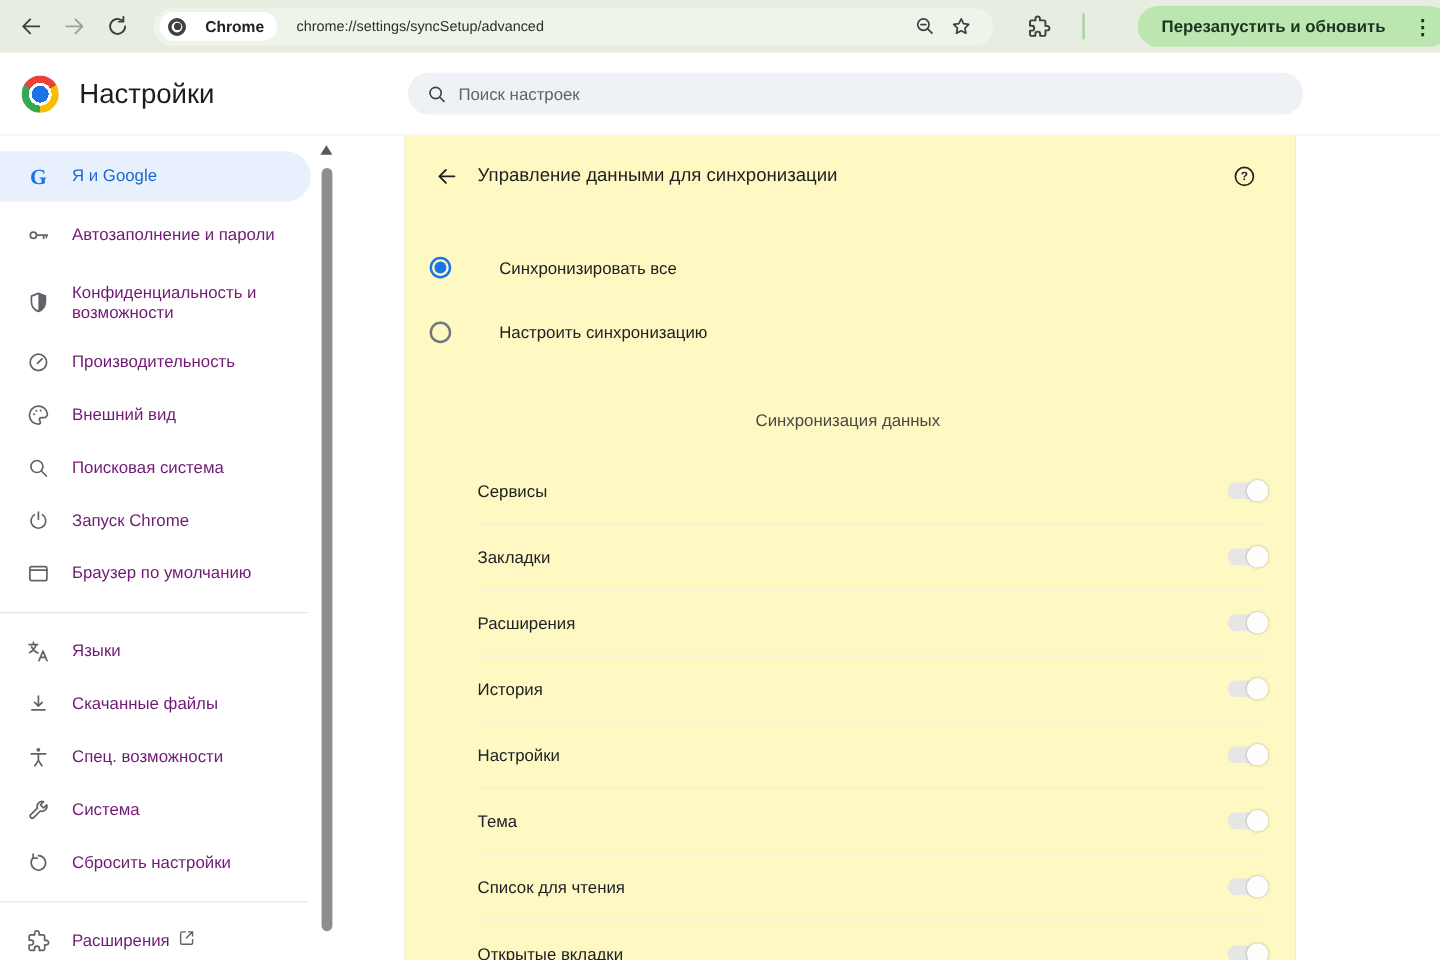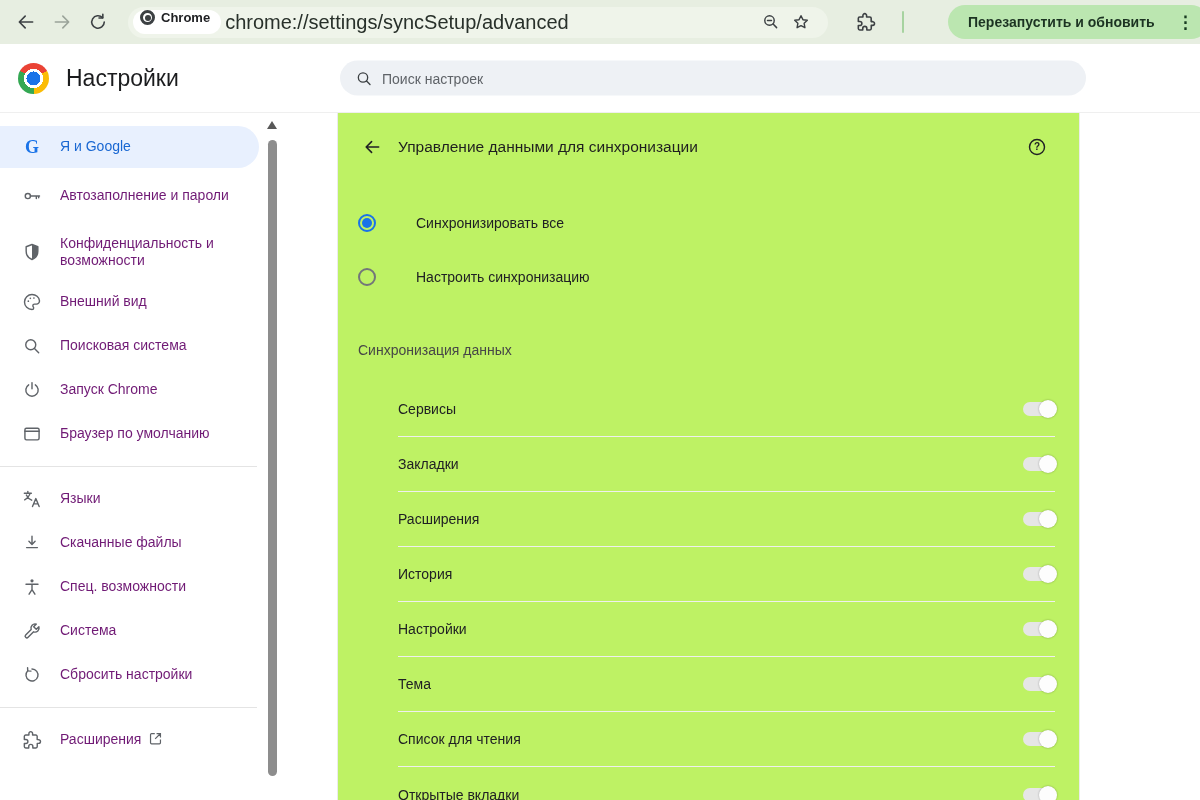--- a/index.html
+++ b/index.html
@@ -6,25 +6,25 @@
   html,body { width:1200px; height:800px; overflow:hidden; }
   body { font-family:"Liberation Sans", sans-serif; background:#fff; position:relative; color:#202124; }
 
   
   .toolbar { height:44px; background:#e7eee1; display:flex; align-items:center; position:relative; }
   .nav-btn { width:36px; height:36px; display:flex; align-items:center; justify-content:center; border-radius:50%; cursor:pointer; flex:0 0 auto; }
   .nav-btn svg { width:20px; height:20px; }
   .stroke-dark { stroke:#3c4043; fill:none; stroke-width:1.9; stroke-linecap:round; stroke-linejoin:round; }
   .stroke-dim  { stroke:#9aa399; fill:none; stroke-width:1.9; stroke-linecap:round; stroke-linejoin:round; }
   .omnibox { margin-left:12px; width:700px; height:31px; background:#eff4ea; border-radius:16px; display:flex; align-items:center; padding:0 12px 0 5px; }
-  .origin-chip { background:#fff; border-radius:13px; height:24px; display:flex; padding:0 11px 0 7px; gap:6px; }
+  .origin-chip { background:#fff; border-radius:13px; height:24px; display:flex; align-items:center; padding:0 11px 0 7px; gap:16px; }
   .origin-chip .chip-label { font-size:13px; font-weight:700; color:#202124; }
   .chrome-mini { width:15px; height:15px; border-radius:50%; border:3px solid #3c4043; background:#fff; position:relative; }
   .chrome-mini::after { content:""; position:absolute; left:50%; top:50%; width:6px; height:6px; margin:-3px 0 0 -3px; border-radius:50%; background:#3c4043; }
-  .url-text { margin-left:4px; font-size:20px; color:#28302a; flex:1; white-space:nowrap; overflow:hidden; }
+  .url-text { margin-left:16px; font-size:12px; color:#28302a; flex:1; white-space:nowrap; overflow:hidden; }
   .omni-icon { width:30px; height:30px; display:flex; align-items:center; justify-content:center; cursor:pointer; }
   .omni-icon svg { width:18px; height:18px; }
   .tb-ext { margin-left:20px; }
   .tb-sep { width:2px; height:22px; background:#a7d3a0; border-radius:1px; margin-left:18px; }
   .update-btn { margin-left:44px; margin-right:-8px; flex:1; height:34px; background:#bbe6b0; border-radius:17px; display:flex; align-items:center; padding:0 10px 0 20px; cursor:pointer; }
   .update-btn .update-label { font-size:14px; font-weight:700; color:#1c3322; white-space:nowrap; }
   .kebab { margin-left:auto; font-size:17px; font-weight:700; color:#173a20; line-height:1; padding:0 4px; letter-spacing:0; }
 
   
   .settings-header { height:69px; background:#fff; border-bottom:1px solid #efefef; display:flex; align-items:center; position:relative; }
@@ -53,21 +53,21 @@
   .side-divider { border-top:1px solid #e4e4e4; margin:10px 8px 10px 0; }
   .ext-link-icon svg { width:17px; height:17px; stroke:#5f6368; fill:none; stroke-width:1.7; }
   .nav-item .ext-link-icon { margin-left:-12px; }
 
   
   .scrollbar { position:absolute; left:266px; top:5px; width:13px; height:682px; }
   .sb-arrow-up { position:absolute; top:3px; left:1px; width:0; height:0; border-left:5.5px solid transparent; border-right:5.5px solid transparent; border-bottom:8px solid #585858; cursor:pointer; }
   .sb-thumb { position:absolute; top:22px; left:2px; width:9px; height:636px; background:#8d8d8d; border-radius:5px; cursor:grab; }
 
   
-  .card { position:absolute; left:337px; top:0; width:743px; height:687px; border-left:1px solid #ebebeb; border-right:1px solid #ebebeb; background:#bef264; }
+  .card { position:absolute; left:337px; top:0; width:743px; height:687px; border-left:1px solid #ebebeb; border-right:1px solid #ebebeb; background:#fef9c3;text-align:center; }
   .card-header { height:67px; display:flex; align-items:center; padding:0 24px 0 16px; }
   .icon-btn { width:36px; height:36px; border-radius:50%; display:flex; align-items:center; justify-content:center; cursor:pointer; flex:0 0 auto; }
   .icon-btn svg { width:20px; height:20px; stroke:#202124; fill:none; stroke-width:1.9; stroke-linecap:round; stroke-linejoin:round; }
   .page-title { margin-left:8px; font-size:15.5px; color:#1f1f1f; }
   .help-btn { margin-left:auto; }
   .help-btn svg text { stroke:none; fill:#202124; font-size:12px; font-weight:700; font-family:"Liberation Sans",sans-serif; }
 
   .radio-row { height:54px; display:flex; align-items:center; padding-left:20px; gap:40px; cursor:pointer; }
   .radio-group { margin-top:16px; }
   .radio { width:18px; height:18px; border-radius:50%; border:2px solid #73767a; position:relative; flex:0 0 auto; }
@@ -173,20 +173,29 @@
         <svg viewBox="0 0 24 24">
             <path d="M12 3l7 2.7V11c0 4.6-2.9 8.4-7 10-4.1-1.6-7-5.4-7-10V5.7z"></path>
             <path d="M12 3l7 2.7V11c0 4.6-2.9 8.4-7 10z" fill="#5f6368" stroke="none"></path>
           </svg>
       </span>
       <span class="nav-label">Конфиденциальность и возможности</span>
     </div>
     <div class="nav-item">
       <span class="nav-icon">
         <svg viewBox="0 0 24 24">
+            <circle cx="12" cy="12" r="8.2"></circle>
+            <path d="M11 13l4.6-4.6"></path>
+          </svg>
+      </span>
+      <span class="nav-label">Производительность</span>
+    </div>
+    <div class="nav-item">
+      <span class="nav-icon">
+        <svg viewBox="0 0 24 24">
             <path d="M12 3a9 9 0 1 0 0 18c1.2 0 2-.8 2-1.9 0-.5-.2-.9-.5-1.3-.3-.4-.5-.8-.5-1.3 0-1.1.9-2 2-2h2.3A3.7 3.7 0 0 0 21 10.6C20.6 6.3 16.7 3 12 3z"></path>
             <circle cx="7.6" cy="11" r="1" fill="#5f6368" stroke="none"></circle>
             <circle cx="10" cy="7.6" r="1" fill="#5f6368" stroke="none"></circle>
             <circle cx="14.3" cy="7.3" r="1" fill="#5f6368" stroke="none"></circle>
           </svg>
       </span>
       <span class="nav-label">Внешний вид</span>
     </div>
     <div class="nav-item">
       <span class="nav-icon">

